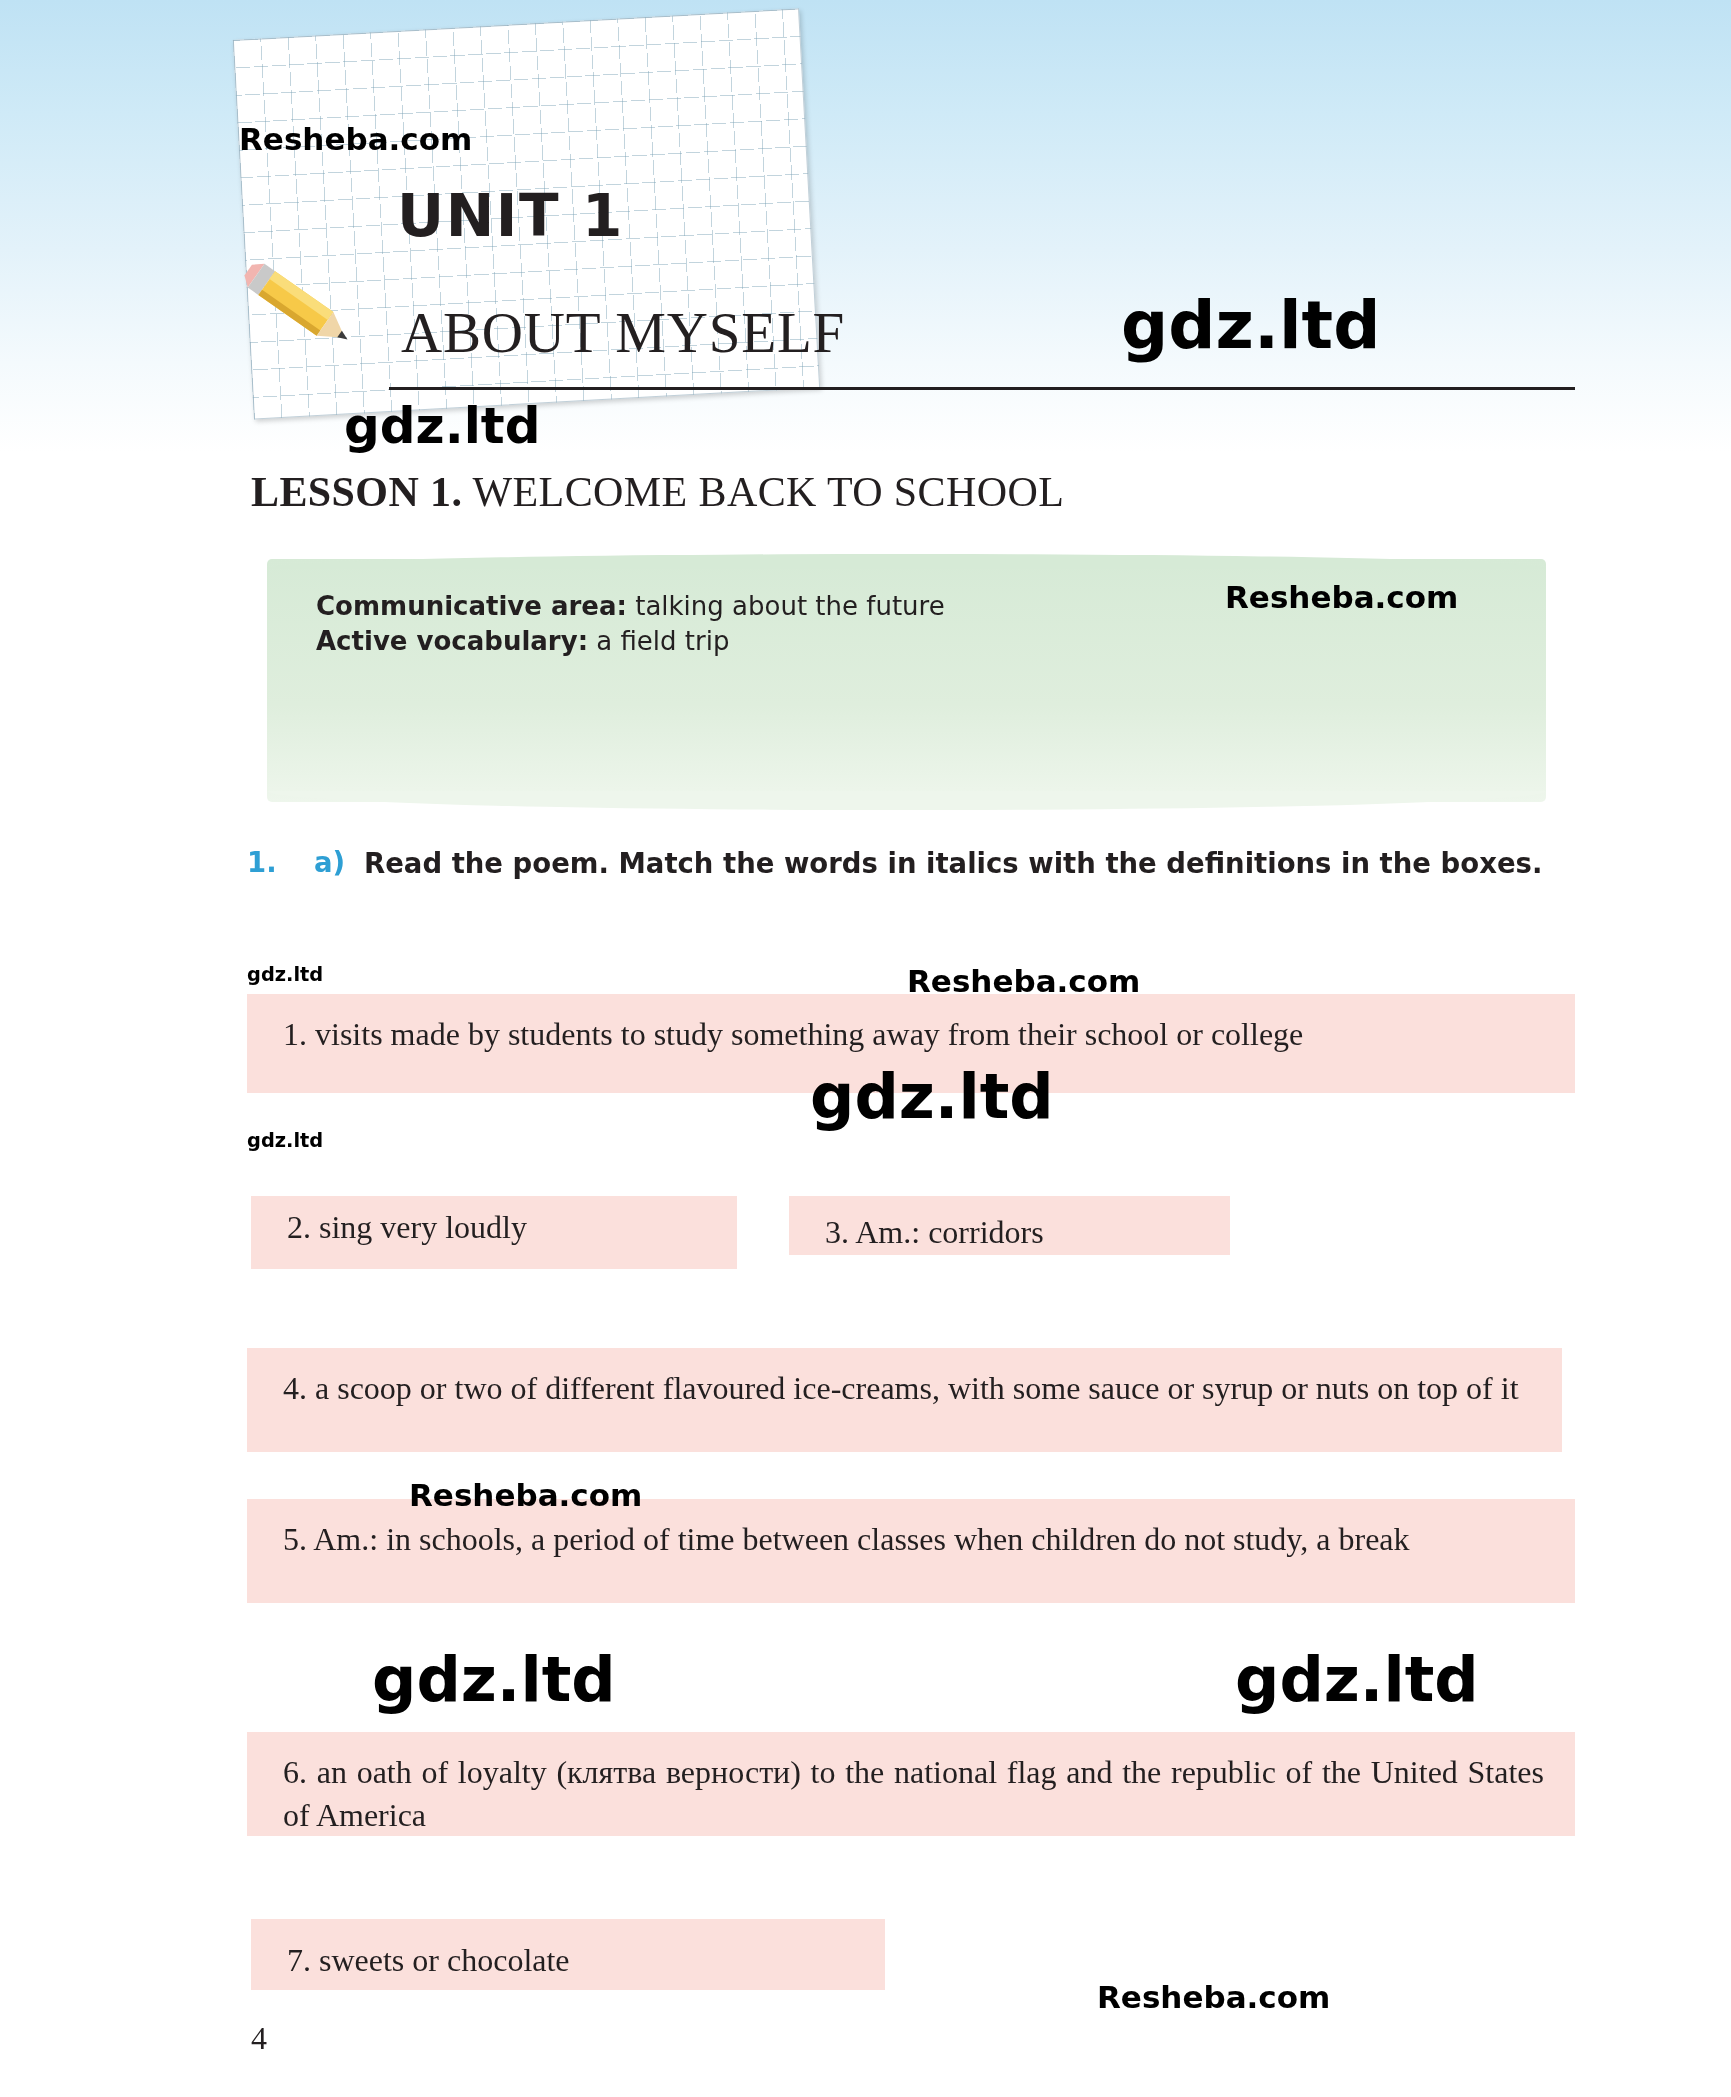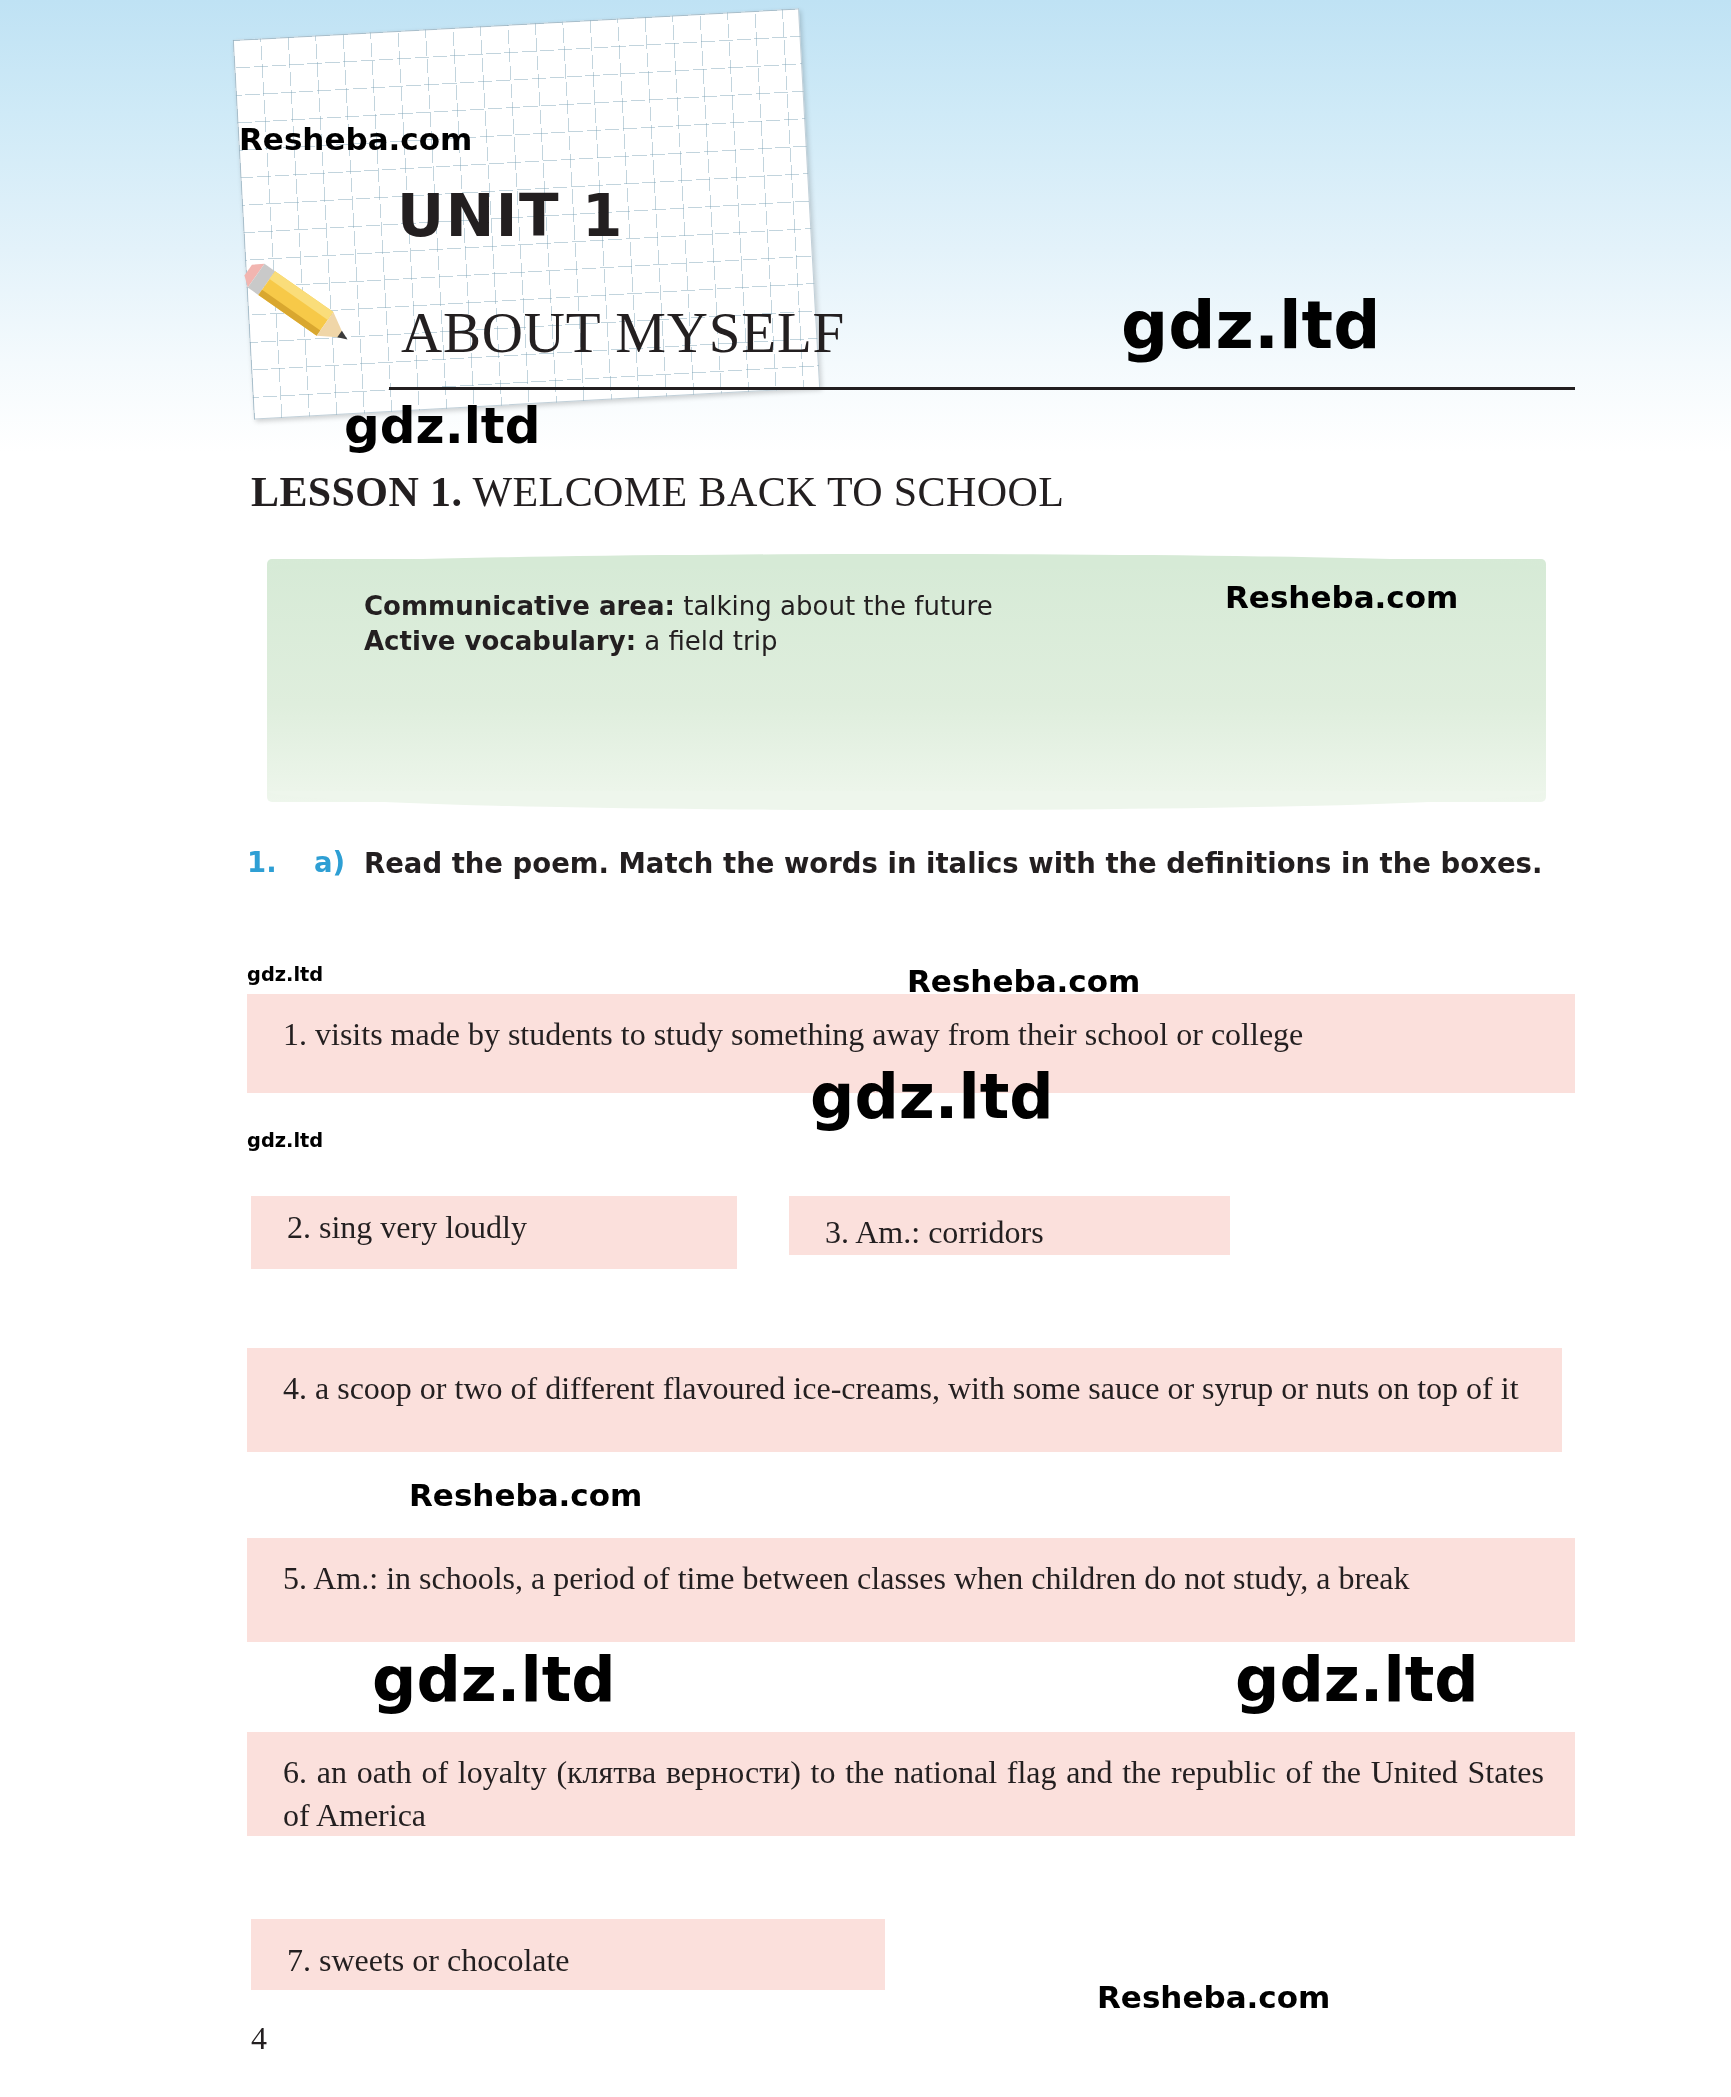--- a/index.html
+++ b/index.html
@@ -119,21 +119,20 @@
   }
   .info-text {
     position: absolute;
     left: 49px; top: 31px;
     width: 1182px;
     font-family: "DejaVu Sans", sans-serif;
     font-size: 26px;
     line-height: 1.3;
     color: #231f20;
     text-align: justify;
-    margin-left: 48px;
   }
   .info-text b { font-weight: bold; }
   .info-line { margin-bottom: 1.6px; }
 
   
   .ex-number {
     position: absolute;
     left: 247px; top: 846px;
     font-family: "DejaVu Sans", sans-serif;
     font-weight: bold;
@@ -170,21 +169,21 @@
     box-sizing: border-box;
     padding: 19.4px 31px 19.4px 36px;
     text-align: justify;
   }
   .defbox.nojust { text-align: left; }
 
   #defbox-1 { left: 247px; top: 994px; width: 1328px; height: 99px; }
   #defbox-2 { left: 251px; top: 1196px; width: 486px;  height: 73px;  padding-top: 10px; }
   #defbox-3 { left: 789px; top: 1196px; width: 441px;  height: 59px;  padding-top: 14.6px; }
   #defbox-4 { left: 247px; top: 1348px; width: 1315px; height: 104px; }
-  #defbox-5 { left: 247px; top: 1538px; width: 1328px; height: 104px; }
+  #defbox-5 { left: 247px; top: 1499px; width: 1328px; height: 104px; }
   #defbox-6 { left: 247px; top: 1732px; width: 1328px; height: 104px; }
   #defbox-7 { left: 251px; top: 1919px; width: 634px;  height: 71px; padding-top: 20px; }
 
   
   .page-number {
     position: absolute;
     left: 251px; top: 2020px;
     font-family: "Liberation Serif", serif;
     font-size: 32px;
     color: #231f20;

